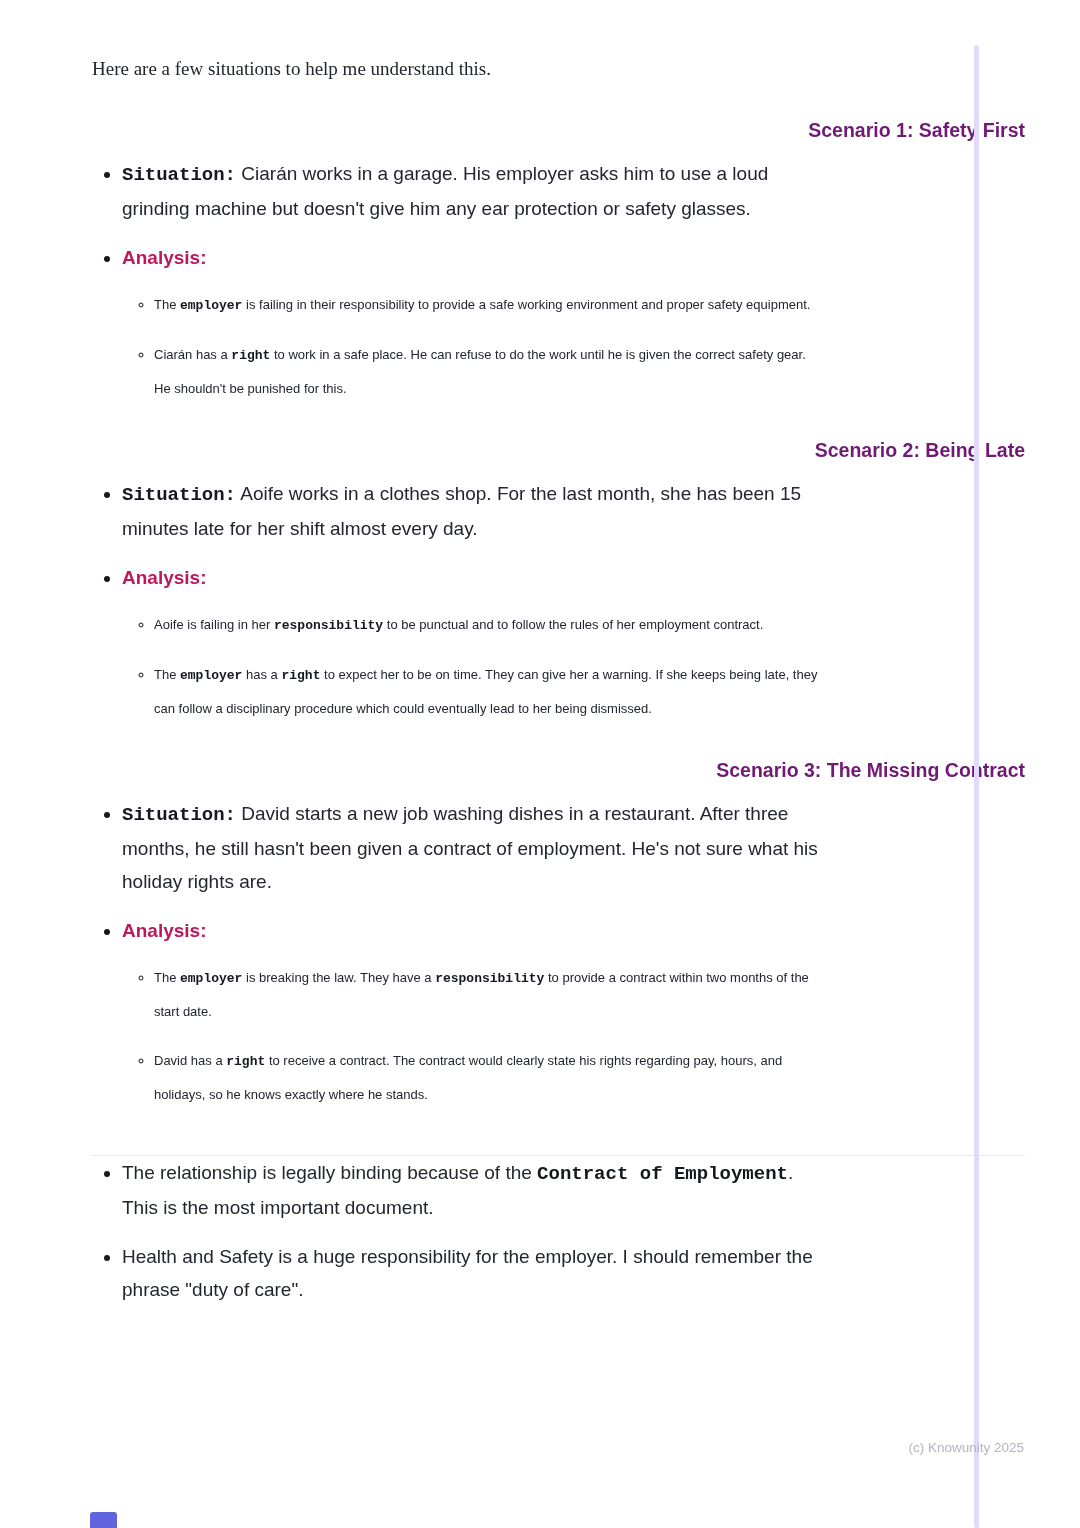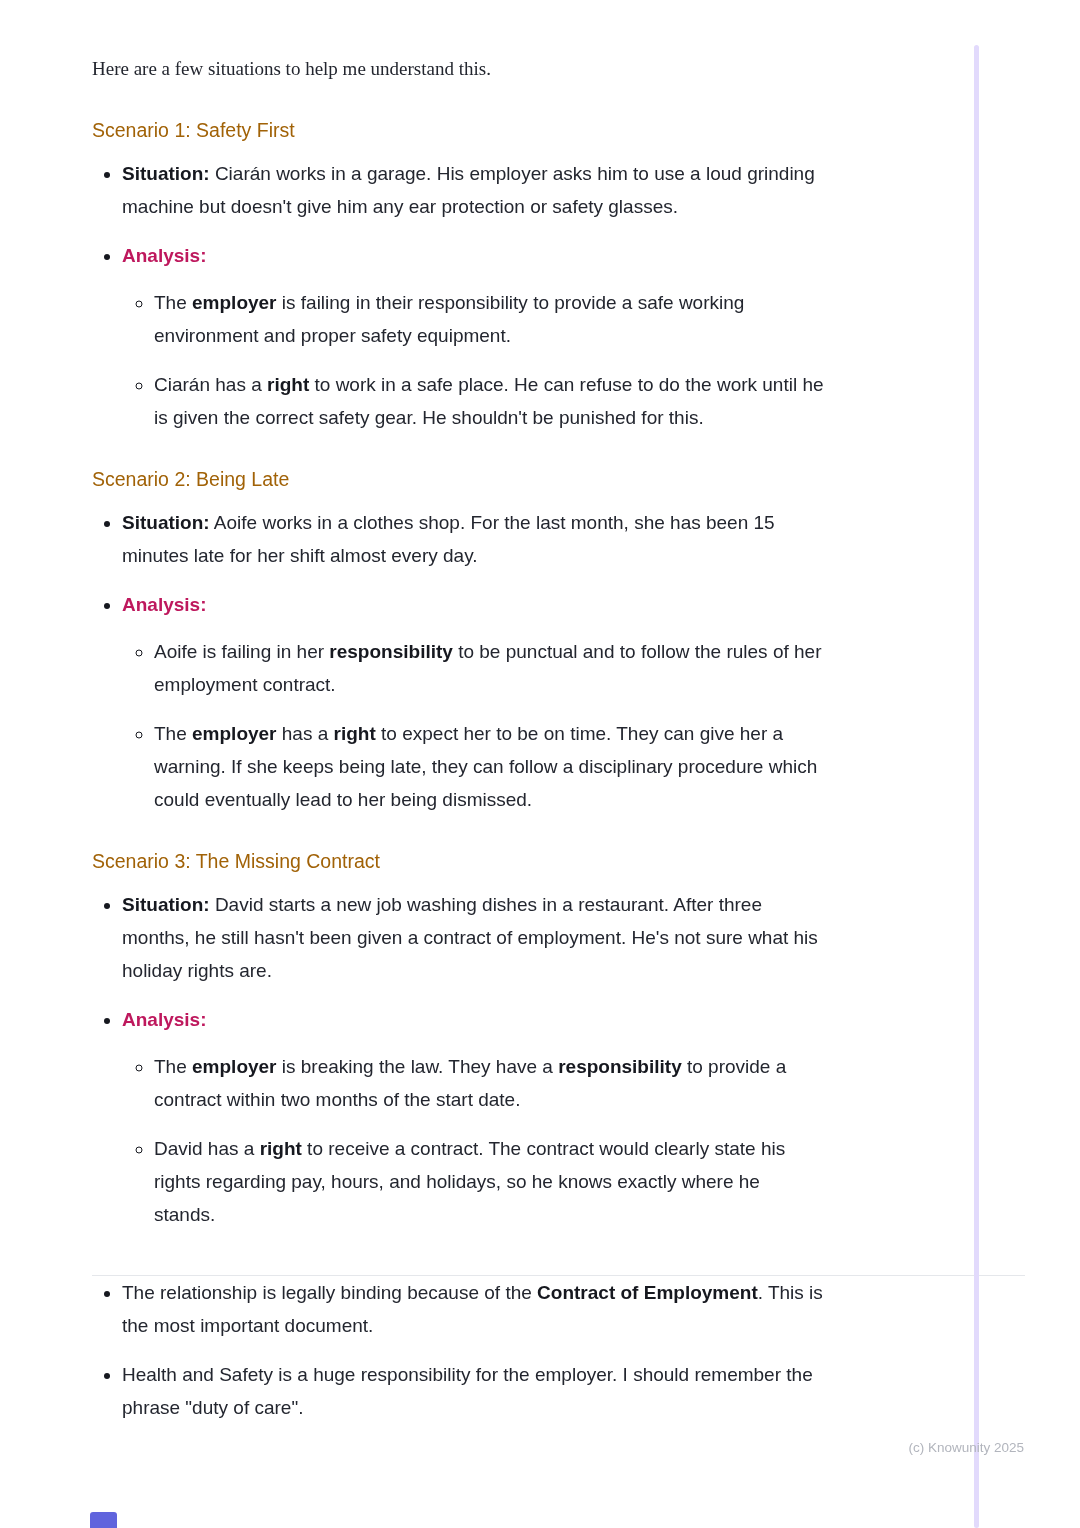--- a/index.html
+++ b/index.html
@@ -22,39 +22,40 @@
   .intro {
     margin: 0 0 30px 0;
     font-size: 19px;
     line-height: 33px;
     font-family: Liberation Serif, serif;
   }
   .scenario-title {
     margin: 30px 0 12px 0;
     font-size: 19.5px;
     line-height: 30px;
-    font-weight: 400;
-    color: #a16207;
+    font-weight: 700;
+    color: #701a75;
+    text-align: right;
   }
   ul { margin: 0; padding-left: 30px; }
   ul.level1 > li {
     margin: 0 0 16px 0;
     font-size: 19px;
     line-height: 33px;
     max-width: 706px;
   }
   ul.level2 { margin-top: 14px; padding-left: 32px; }
   ul.level2 > li {
     margin: 0 0 16px 0;
-    font-size: 19px;
+    font-size: 13px;
     line-height: 33px;
     max-width: 672px;
   }
   li::marker { color: #16181f; }
-  strong { font-weight: 700; color: #16181f; }
+  strong { font-weight: 700; color: #16181f; font-family: Liberation Mono, monospace; }
   .analysis-label { font-weight: 700; color: #be185d; }
   .divider {
     border: none;
     border-top: 1px solid var(--divider, #e5e7eb);
     margin: 44px 0 0 0;
     width: 933px;
   }
   .notes-heading {
     margin: 50px 0 26px 0;
     font-size: 28px;

